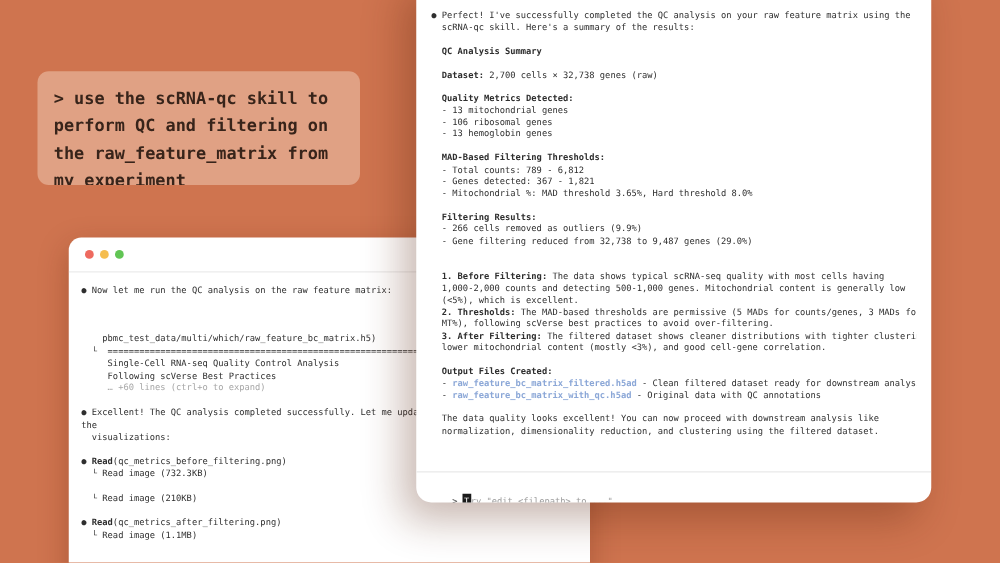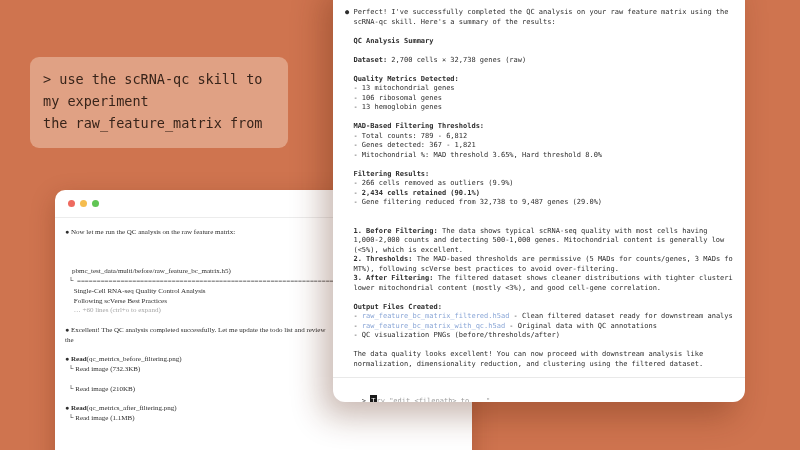--- a/index.html
+++ b/index.html
@@ -7,21 +7,21 @@
   body {
     position:relative;
     background:#cf744f;
     font-family:"DejaVu Sans Mono", monospace;
   }
 
   
   .bubble {
     position:absolute; left:30px; top:57px; width:258px; height:91px;
     background:#e0a184; border-radius:9px; padding:11px 13px;
-    color:#38241a; font-size:13.5px; font-weight:400; line-height:22px;
+    color:#38241a; font-size:13.5px; font-weight:700; line-height:22px;
     white-space:pre; overflow:hidden; z-index:1;
   }
 
   
   .panel { position:absolute; background:#ffffff; overflow:hidden; }
 
   
   .panel.left {
     left:55px; top:190px; width:417px; height:300px;
     border-radius:10px; z-index:2;
@@ -43,64 +43,65 @@
     left:333px; top:-22px; width:412px; height:424px;
     border-radius:12px; z-index:3;
     box-shadow:-10px 14px 32px rgba(85,30,8,.32);
   }
   .right-content { padding:30px 12px 0 12px; }
 
   .tline {
     white-space:pre; color:#2e2e2e; font-size:7px; overflow:hidden;
   }
   .right-content .tline { height:9.5px; line-height:9.5px; }
-  .left-content  .tline { height:9.8px; line-height:9.8px;font-family:Liberation Serif, serif; }
+  .left-content  .tline { height:9.8px; line-height:9.8px; }
 
   .tline .b    { font-weight:bold; }
-  .tline .link { color:#8ba7d7; }
+  .tline .link { color:#8ba7d7;font-weight:bold; }
   .tline .gray { color:#a6a6a6; }
 
   
   .input-divider {
     position:absolute; left:0; right:0; bottom:24px; height:1px; background:#e9e9e9;
   }
   .input-row {
     position:absolute; left:12px; right:12px; bottom:7px; height:12px;
     font-size:7px; line-height:12px; white-space:pre;
   }
   .input-prompt { color:#444444; }
   .input-cursor {
     background:#1a1a1a; color:#ffffff; display:inline-block; padding:0 1px;
   }
   .input-placeholder { color:#9b9b9b; }
 </style>
 </head>
 <body>
 
-<div class="bubble" id="bubble"><div>&gt; use the scRNA-qc skill to</div><div>my experiment</div><div>the raw_feature_matrix from</div></div>
+<div class="bubble" id="bubble"><div>&gt; use the scRNA-qc skill to</div><div>perform QC and filtering on</div><div>the raw_feature_matrix from</div><div>my experiment</div></div>
 
 <div class="panel left">
   <div class="win-header">
     <span class="dot red"></span>
     <span class="dot yellow"></span>
     <span class="dot green"></span>
   </div>
   <div class="left-content" id="left-lines">
       <div class="tline"><span>● Now let me run the QC analysis on the raw feature matrix:</span></div>
       <div class="tline"></div>
       <div class="tline"></div>
       <div class="tline"></div>
-      <div class="tline"><span>    pbmc_test_data/multi/before/raw_feature_bc_matrix.h5)</span></div>
+      <div class="tline"><span>    pbmc_test_data/multi/which/raw_feature_bc_matrix.h5)</span></div>
       <div class="tline"><span>  └  ==========================================================================================</span></div>
       <div class="tline"><span>     Single-Cell RNA-seq Quality Control Analysis</span></div>
       <div class="tline"><span>     Following scVerse Best Practices</span></div>
       <div class="tline"><span>     </span><span class="gray">… +60 lines (ctrl+o to expand)</span></div>
       <div class="tline"></div>
       <div class="tline"><span>● Excellent! The QC analysis completed successfully. Let me update the todo list and review</span></div>
       <div class="tline"><span>the</span></div>
+      <div class="tline"><span>  visualizations:</span></div>
       <div class="tline"></div>
       <div class="tline"><span>● </span><span class="b">Read</span><span>(qc_metrics_before_filtering.png)</span></div>
       <div class="tline"><span>  └ Read image (732.3KB)</span></div>
       <div class="tline"></div>
       <div class="tline"><span>  └ Read image (210KB)</span></div>
       <div class="tline"></div>
       <div class="tline"><span>● </span><span class="b">Read</span><span>(qc_metrics_after_filtering.png)</span></div>
       <div class="tline"><span>  └ Read image (1.1MB)</span></div>
     </div>
 </div>
@@ -119,36 +120,34 @@
       <div class="tline"><span>  - 106 ribosomal genes</span></div>
       <div class="tline"><span>  - 13 hemoglobin genes</span></div>
       <div class="tline"></div>
       <div class="tline"><span>  </span><span class="b">MAD-Based Filtering Thresholds:</span></div>
       <div class="tline"><span>  - Total counts: 789 - 6,812</span></div>
       <div class="tline"><span>  - Genes detected: 367 - 1,821</span></div>
       <div class="tline"><span>  - Mitochondrial %: MAD threshold 3.65%, Hard threshold 8.0%</span></div>
       <div class="tline"></div>
       <div class="tline"><span>  </span><span class="b">Filtering Results:</span></div>
       <div class="tline"><span>  - 266 cells removed as outliers (9.9%)</span></div>
-      <div class="tline"><span>  - </span><span class="b">2,434 cells retained (90.1%)</span></div>
       <div class="tline"><span>  - Gene filtering reduced from 32,738 to 9,487 genes (29.0%)</span></div>
       <div class="tline"></div>
       <div class="tline"></div>
       <div class="tline"><span>  </span><span class="b">1. Before Filtering:</span><span> The data shows typical scRNA-seq quality with most cells having</span></div>
       <div class="tline"><span>  1,000-2,000 counts and detecting 500-1,000 genes. Mitochondrial content is generally low</span></div>
       <div class="tline"><span>  (&lt;5%), which is excellent.</span></div>
       <div class="tline"><span>  </span><span class="b">2. Thresholds:</span><span> The MAD-based thresholds are permissive (5 MADs for counts/genes, 3 MADs for</span></div>
       <div class="tline"><span>  MT%), following scVerse best practices to avoid over-filtering.</span></div>
       <div class="tline"><span>  </span><span class="b">3. After Filtering:</span><span> The filtered dataset shows cleaner distributions with tighter clustering,</span></div>
       <div class="tline"><span>  lower mitochondrial content (mostly &lt;3%), and good cell-gene correlation.</span></div>
       <div class="tline"></div>
       <div class="tline"><span>  </span><span class="b">Output Files Created:</span></div>
       <div class="tline"><span>  - </span><span class="link">raw_feature_bc_matrix_filtered.h5ad</span><span> - Clean filtered dataset ready for downstream analysis</span></div>
       <div class="tline"><span>  - </span><span class="link">raw_feature_bc_matrix_with_qc.h5ad</span><span> - Original data with QC annotations</span></div>
-      <div class="tline"><span>  - QC visualization PNGs (before/thresholds/after)</span></div>
       <div class="tline"></div>
       <div class="tline"><span>  The data quality looks excellent! You can now proceed with downstream analysis like</span></div>
       <div class="tline"><span>  normalization, dimensionality reduction, and clustering using the filtered dataset.</span></div>
     </div>
   <div class="input-divider"></div>
   <div class="input-row">
     <span class="input-prompt">&gt; </span><span class="input-cursor">T</span><span class="input-placeholder">ry "edit &lt;filepath&gt; to ..."</span>
   </div>
 </div>
 

